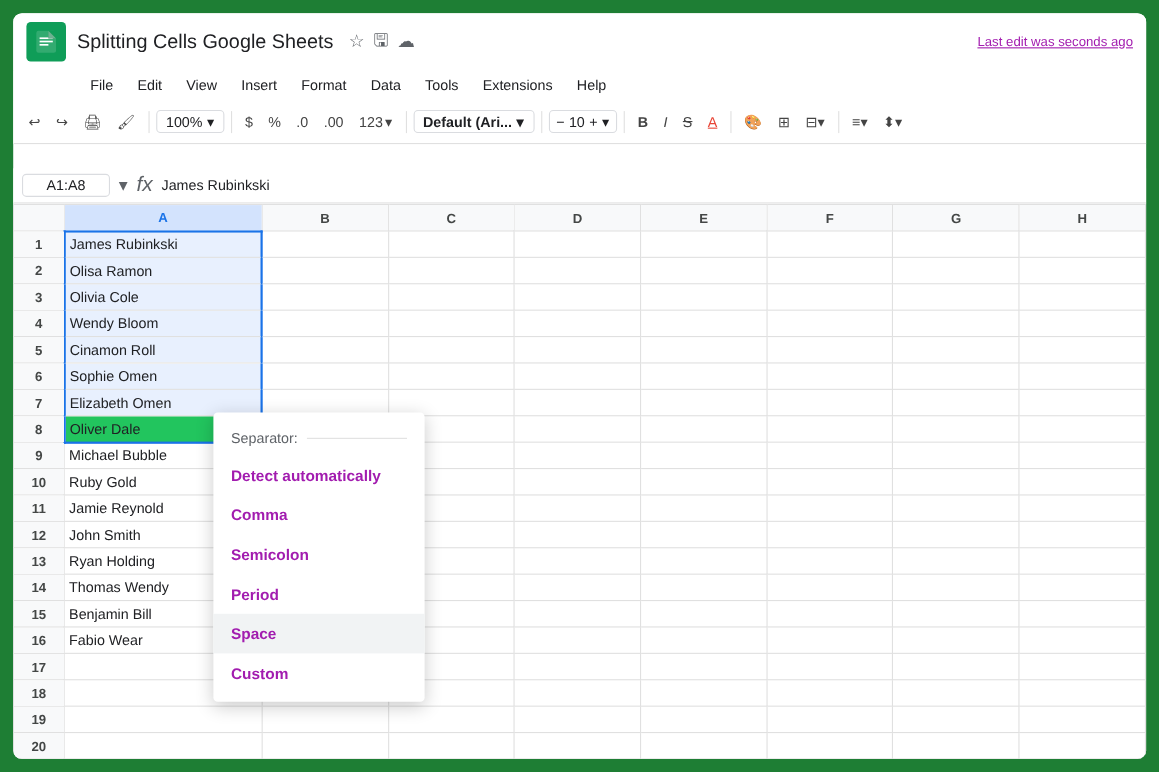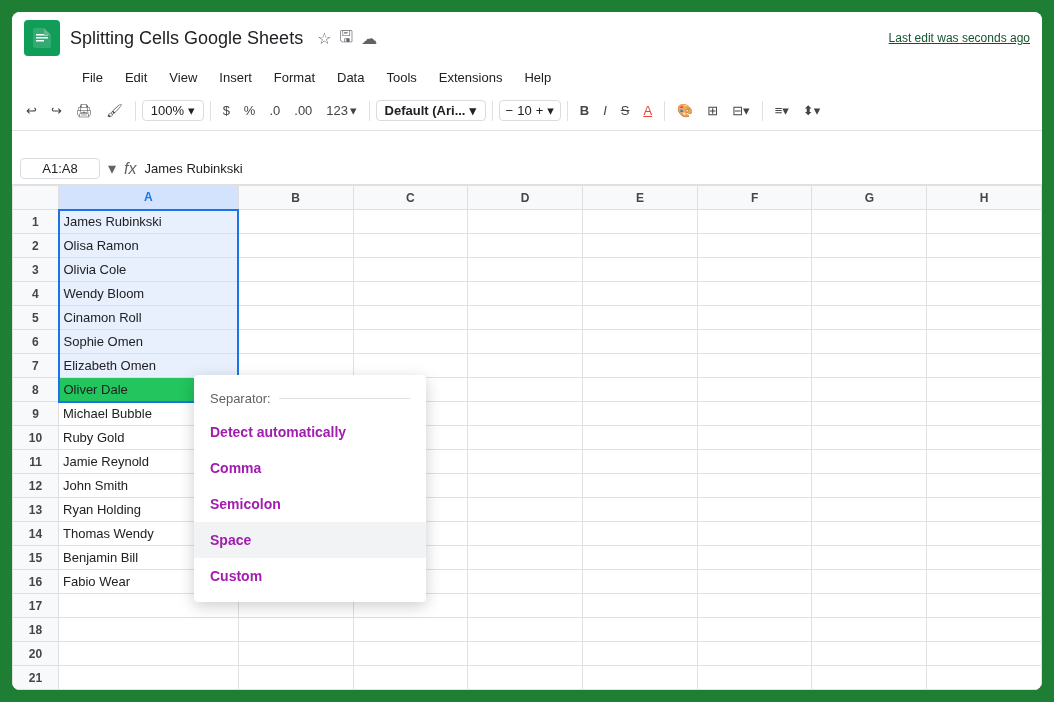--- a/index.html
+++ b/index.html
@@ -50,21 +50,21 @@
       align-items: center;
     }
     .title-icons span {
       font-size: 16px;
       color: #5f6368;
       cursor: pointer;
     }
     .last-edit {
       margin-left: auto;
       font-size: 12px;
-      color: #14532d;
+      color: #a21caf;
       text-decoration: underline;
       cursor: pointer;
       text-align: center;
     }
     
     .menubar {
       display: flex;
       align-items: center;
       padding: 2px 60px;
       background: #fff;
@@ -160,21 +160,21 @@
       padding: 2px 8px;
       font-size: 13px;
       min-width: 80px;
       text-align: center;
     }
     .formula-sep {
       font-size: 16px;
       color: #5f6368;
     }
     .formula-icon {
-      font-size: 16px;
+      font-size: 19px;
       color: #5f6368;
       font-style: italic;
     }
     .formula-value {
       font-size: 13px;
       flex: 1;
     }
     
     .spreadsheet-area {
       flex: 1;
@@ -252,21 +252,21 @@
       font-weight: bold;
     }
     
     .dropdown-menu {
       position: absolute;
       top: 190px;
       left: 182px;
       background: #fff;
       border-radius: 4px;
       box-shadow: 0 4px 16px rgba(0,0,0,0.2);
-      width: 232px;
+      width: 192px;
       z-index: 100;
       padding: 8px 0;
     }
     .dropdown-separator-label {
       padding: 8px 16px;
       font-size: 13px;
       color: #5f6368;
       display: flex;
       align-items: center;
       gap: 8px;
@@ -598,20 +598,31 @@
               <td class="cell"></td>
               <td class="cell"></td>
               <td class="cell"></td>
               <td class="cell"></td>
               <td class="cell"></td>
               <td class="cell"></td>
               <td class="cell"></td>
               <td class="cell"></td>
             </tr>
             <tr>
+              <th class="row-header">19</th>
+              <td class="cell"></td>
+              <td class="cell"></td>
+              <td class="cell"></td>
+              <td class="cell"></td>
+              <td class="cell"></td>
+              <td class="cell"></td>
+              <td class="cell"></td>
+              <td class="cell"></td>
+            </tr>
+            <tr>
               <th class="row-header">20</th>
               <td class="cell"></td>
               <td class="cell"></td>
               <td class="cell"></td>
               <td class="cell"></td>
               <td class="cell"></td>
               <td class="cell"></td>
               <td class="cell"></td>
               <td class="cell"></td>
             </tr>
@@ -631,17 +642,18 @@
     </div>
 
     <div class="dropdown-menu">
       <div class="dropdown-separator-label">
         <span>Separator:</span>
         <div class="dropdown-separator-line"></div>
       </div>
       <div class="dropdown-item">Detect automatically</div>
       <div class="dropdown-item">Comma</div>
       <div class="dropdown-item">Semicolon</div>
+      <div class="dropdown-item">Period</div>
       <div class="dropdown-item dropdown-item-active">Space</div>
       <div class="dropdown-item">Custom</div>
     </div>
   </div>
 </div>
 
 </body></html>

